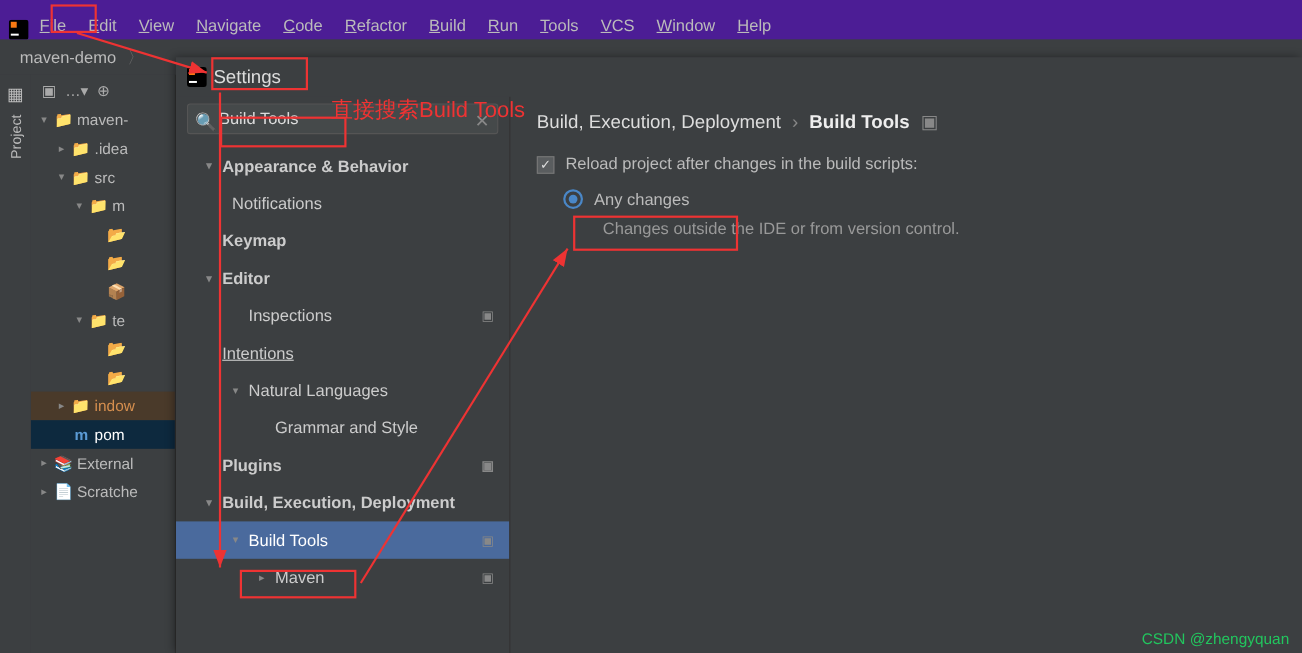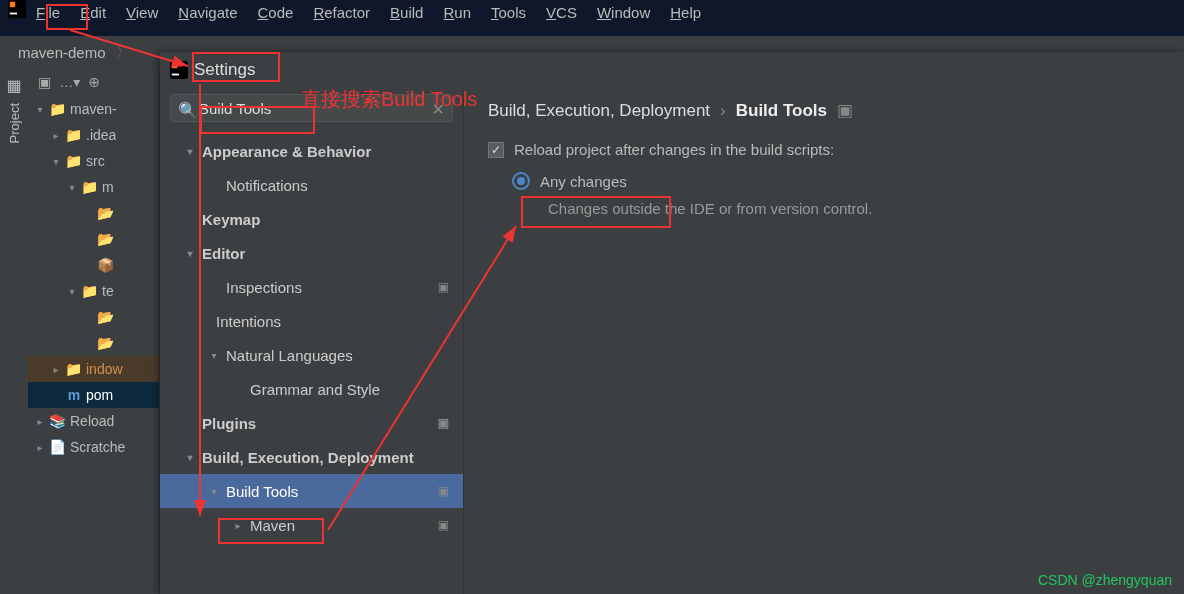--- a/index.html
+++ b/index.html
@@ -1,19 +1,19 @@
 <!DOCTYPE html>
 <html><head>
 <meta charset="utf-8">
 <style>
 * { margin: 0; padding: 0; box-sizing: border-box; font-family: "Segoe UI", Arial, sans-serif; }
 body { background: #3c3f41; color: #bbb; width: 1184px; height: 594px; overflow: hidden; position: relative; }
 
 
-.menubar { display: flex; align-items: flex-start; height: 36px; background: #0f172a; padding: 0 8px; }
+.menubar { display: flex; align-items: flex-end; height: 36px; background: #4c1d95; padding: 0 8px; }
 .menubar .menu-item { padding: 4px 10px; color: #bbb; font-size: 15px; cursor: pointer; }
 .menubar .menu-item u { text-decoration: underline; }
 .title-right { margin-left: auto; padding-right: 12px; color: #888; font-size: 15px; }
 
 
 .crumb { display: flex; align-items: center; height: 32px; padding: 0 12px; background: #3c3f41; }
 .crumb-item { color: #bbb; font-size: 15px; padding: 2px 6px; }
 .crumb-sep { color: #666; margin: 0 4px; }
 
 
@@ -184,21 +184,21 @@
         <div class="tree-row pom-row" style="padding-left: 22px;">
           <span class="caret"></span>
           <span class="icon">
             <b style="color:#5b9bd5">m</b>
           </span>
           <span class="label">pom</span>
         </div>
         <div class="tree-row " style="padding-left: 6px;">
           <span class="caret">▸</span>
           <span class="icon">📚</span>
-          <span class="label">Reload</span>
+          <span class="label">External</span>
         </div>
         <div class="tree-row " style="padding-left: 6px;">
           <span class="caret">▸</span>
           <span class="icon">📄</span>
           <span class="label">Scratche</span>
         </div>
       </div>
   </div>
 </div>
 
@@ -216,38 +216,38 @@
       <div class="search-wrap">
         <span class="sicon">🔍</span>
         <input class="search-input" value="Build Tools" style="">
         <span class="clear">✕</span>
       </div>
       <div class="nav-tree" id="nav-rows">
           <div class="nav-row bold" style="padding-left: 18px;">
             <span class="caret">▾</span>
             <span>Appearance &amp; Behavior</span>
           </div>
-          <div class="nav-row" style="padding-left: 42px;">
+          <div class="nav-row" style="padding-left: 27px;">
             <span class="caret"></span>
             <span>Notifications</span>
           </div>
           <div class="nav-row bold" style="padding-left: 18px;">
             <span class="caret"></span>
             <span>Keymap</span>
           </div>
           <div class="nav-row bold" style="padding-left: 18px;">
             <span class="caret">▾</span>
             <span>Editor</span>
           </div>
           <div class="nav-row" style="padding-left: 42px;">
             <span class="caret"></span>
             <span>Inspections</span>
             <span class="proj-icon">▣</span>
           </div>
-          <div class="nav-row" style="padding-left: 32px;">
+          <div class="nav-row" style="padding-left: 18px; text-decoration: underline;">
             <span class="caret"></span>
             <span>Intentions</span>
           </div>
           <div class="nav-row" style="padding-left: 42px;">
             <span class="caret">▾</span>
             <span>Natural Languages</span>
           </div>
           <div class="nav-row" style="padding-left: 66px;">
             <span class="caret"></span>
             <span>Grammar and Style</span>

